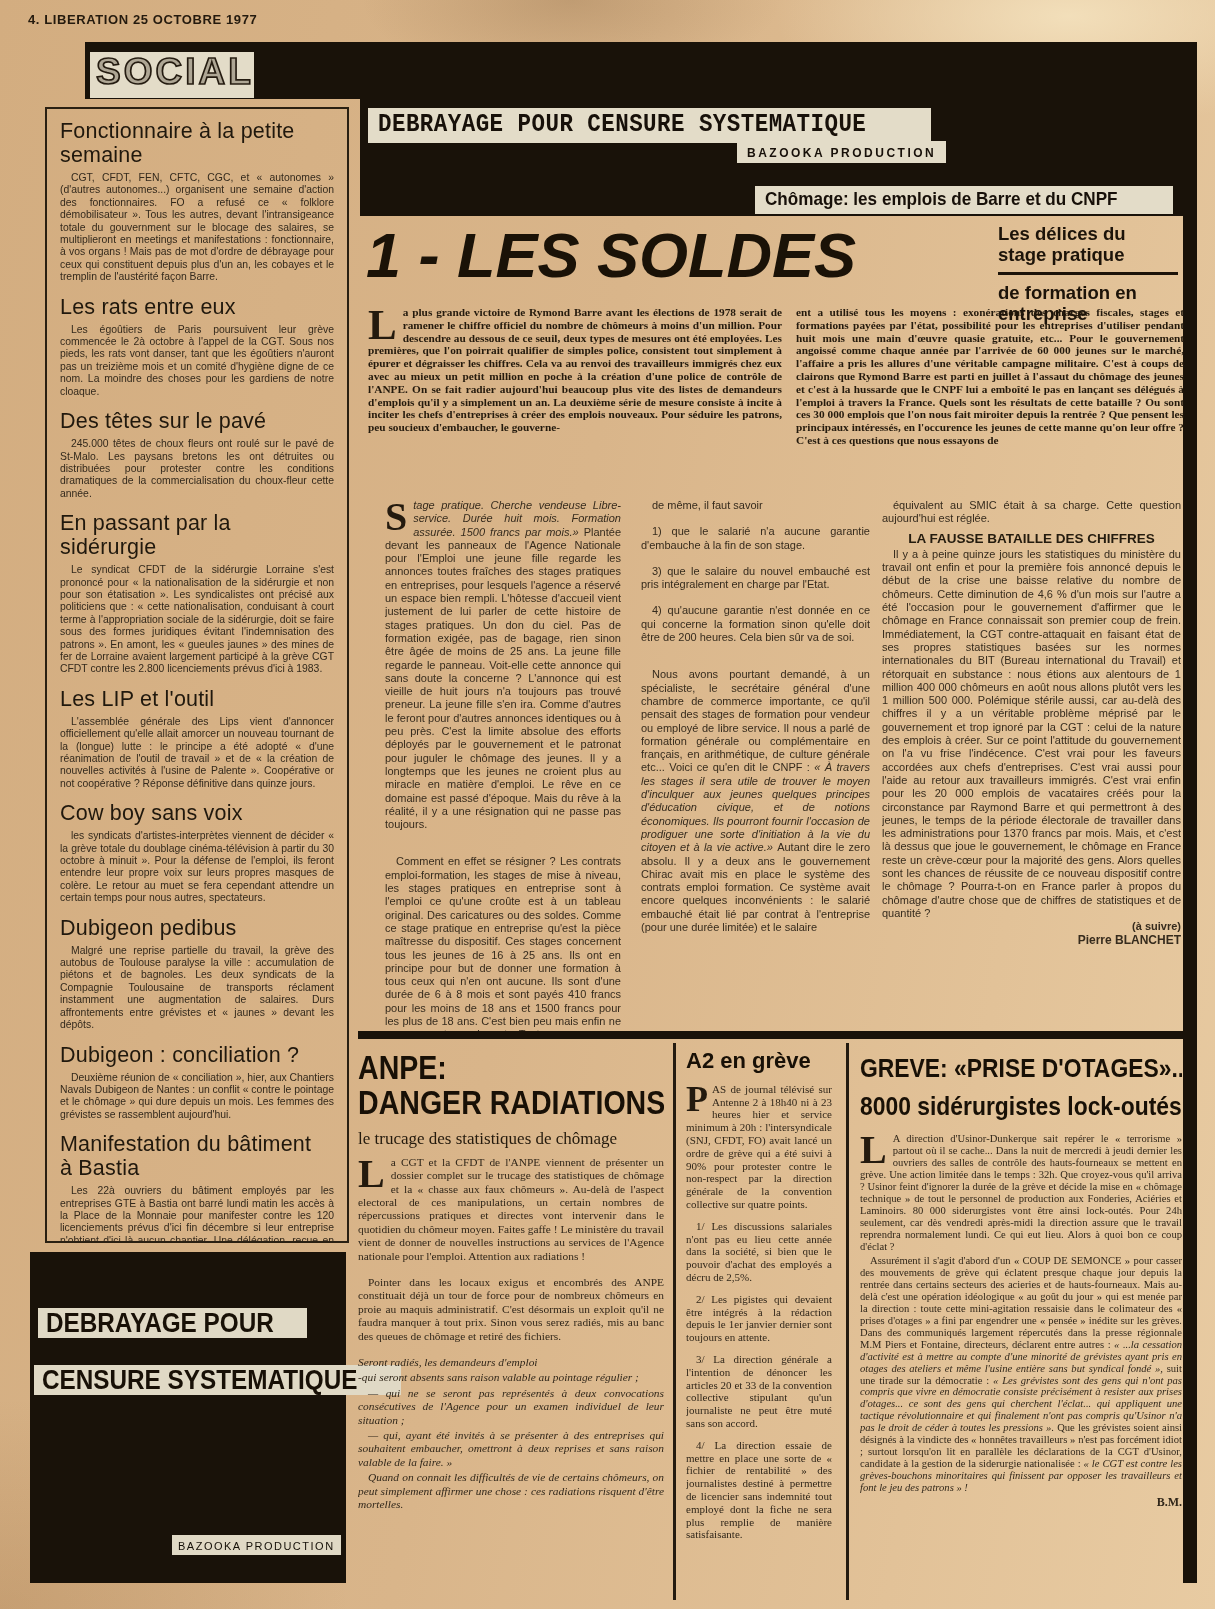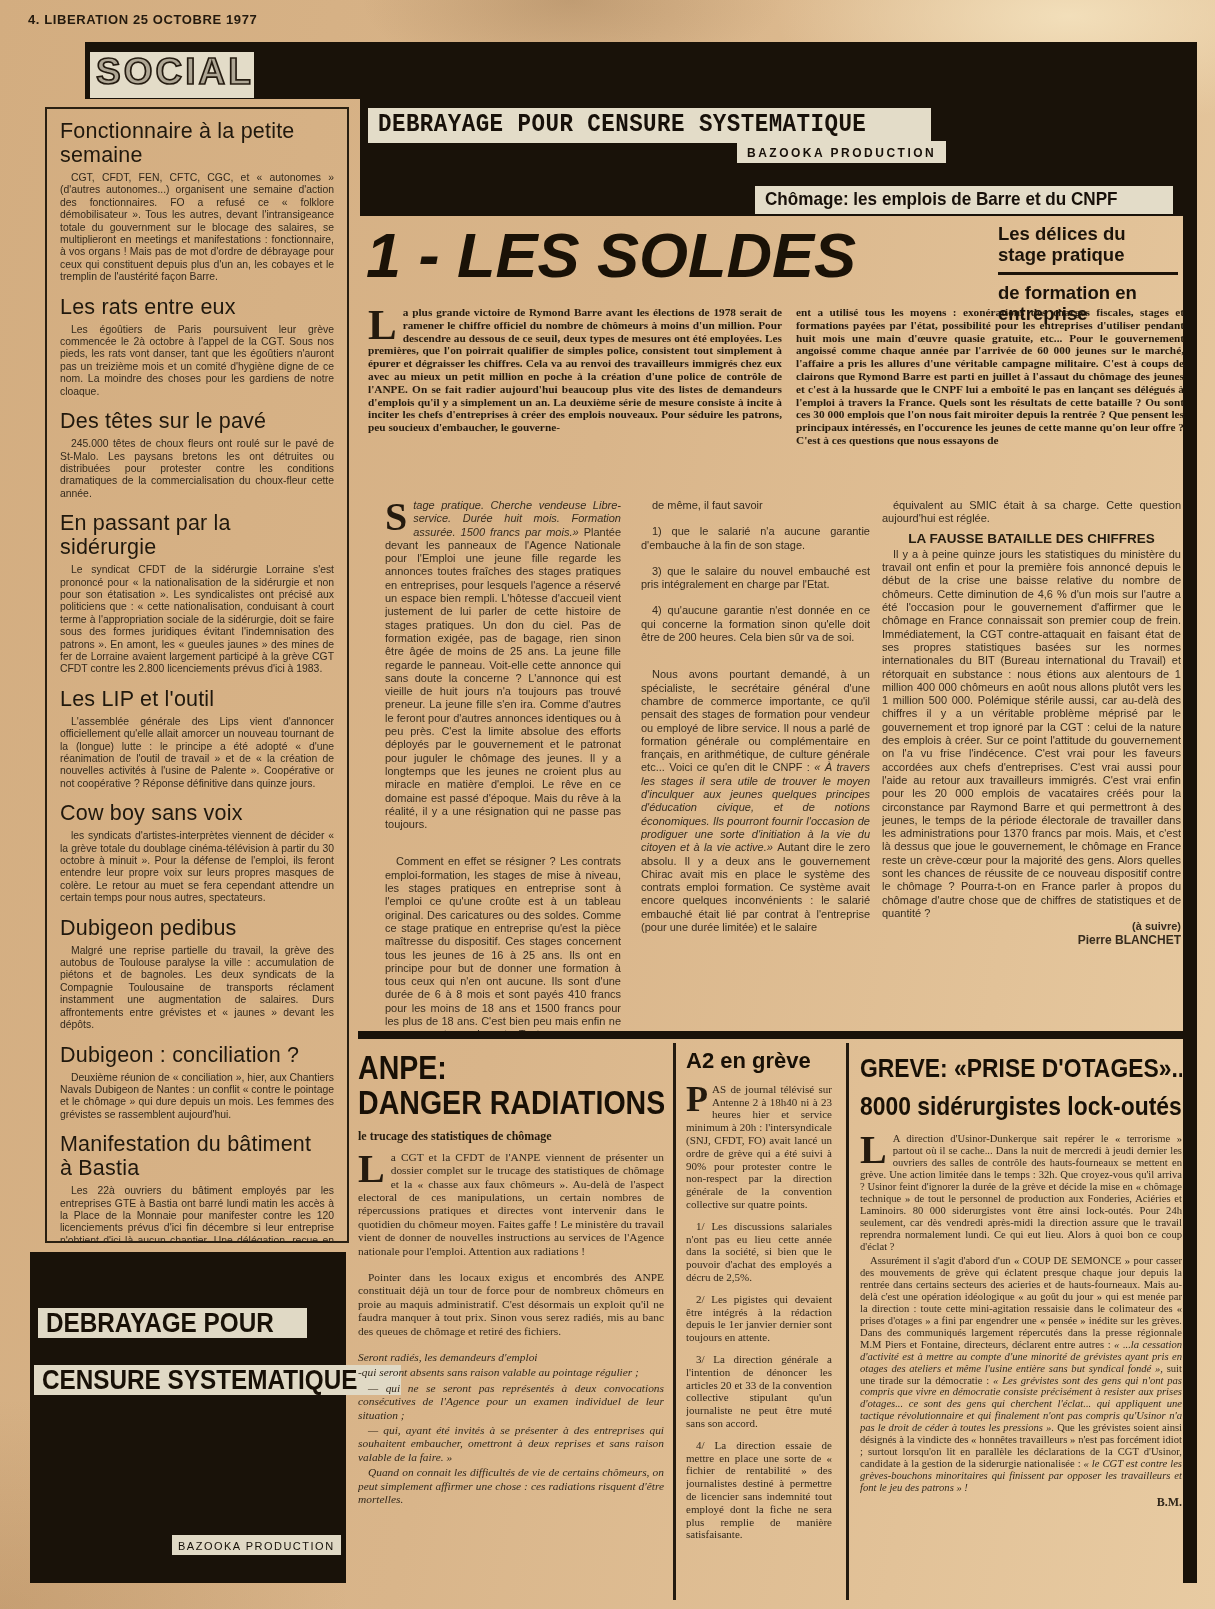--- a/index.html
+++ b/index.html
@@ -167,21 +167,21 @@
 
   <div class="abs ink" style="left:358px;top:1031px;width:825px;height:8px;"></div>
   <div class="abs vr" style="left:673px;top:1043px;width:3px;height:557px;"></div>
   <div class="abs vr" style="left:846px;top:1043px;width:3px;height:557px;"></div>
 
   <div class="abs" style="left:358px;top:1050px;width:306px;height:552px;overflow:hidden;">
     <div class="bigtitle" style="font-size:34px;">
       <span class="cond" style="transform:scaleX(.84);">ANPE:</span><br>
       <span class="cond" style="transform:scaleX(.84);">DANGER RADIATIONS!</span>
     </div>
-    <div class="serifb" style="font-weight:bold;font-size:12px;margin:8px 0 7px 0;color:#241a0d;">le trucage des statistiques de chômage</div>
+    <div class="serifb" style="font-weight:normal;font-size:17px;margin:8px 0 7px 0;color:#241a0d;">le trucage des statistiques de chômage</div>
     <div class="serifbody" style="font-size:11.4px;line-height:13.4px;">
       <p class="nig">
         <span class="dc" style="font-size:40px;line-height:31px;">L</span><span>a CGT et la CFDT de l'ANPE viennent de présenter un dossier complet sur le trucage des statistiques de chômage et la « chasse aux faux chômeurs ». Au-delà de l'aspect electoral de ces manipulations, un certain nombres de répercussions pratiques et directes vont intervenir dans le quotidien du chômeur moyen. Faites gaffe ! Le ministère du travail vient de donner de nouvelles instructions au services de l'Agence nationale pour l'emploi. Attention aux radiations !</span>
       </p>
       <p class="gap-s">Pointer dans les locaux exigus et encombrés des ANPE constituait déjà un tour de force pour de nombreux chômeurs en proie au maquis administratif. C'est désormais un exploit qu'il ne faudra manquer à tout prix. Sinon vous serez radiés, mis au banc des queues de chômage et retiré des fichiers.</p>
       <p class="it gap-s nig">Seront radiés, les demandeurs d'emploi</p>
       <p class="it nig">-qui seront absents sans raison valable au pointage régulier ;</p>
       <p class="it">— qui ne se seront pas représentés à deux convocations consécutives de l'Agence pour un examen individuel de leur situation ;</p>
       <p class="it">— qui, ayant été invités à se présenter à des entreprises qui souhaitent embaucher, omettront à deux reprises et sans raison valable de la faire. »</p>
       <p class="it">Quand on connait les difficultés de vie de certains chômeurs, on peut simplement affirmer une chose : ces radiations risquent d'être mortelles.</p>

